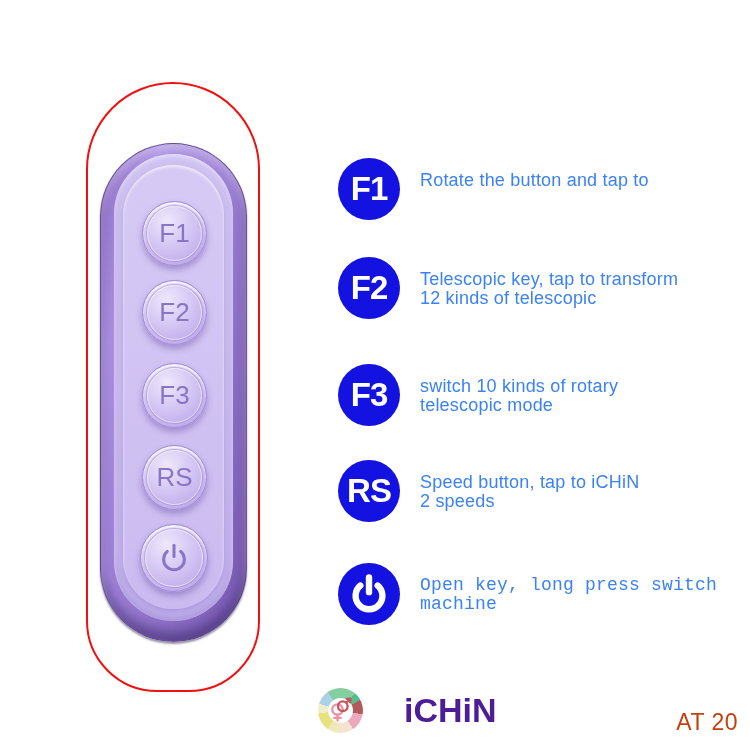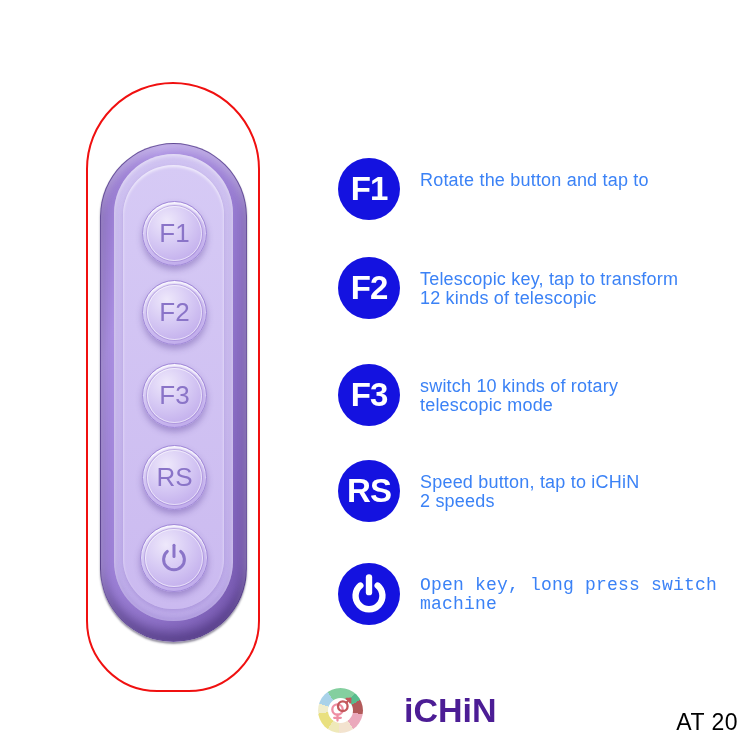--- a/index.html
+++ b/index.html
@@ -62,21 +62,21 @@
   .logo-ring{
     position:absolute;left:0;top:2px;width:45px;height:45px;border-radius:50%;
     background:conic-gradient(#84cf9f 0deg 40deg,#58bd8e 40deg 62deg,#b25a5a 62deg 100deg,
       #eba9bc 100deg 145deg,#f3e3cf 145deg 185deg,#efe9b9 185deg 215deg,#e9e07f 215deg 262deg,
       #f0edcb 262deg 288deg,#a9d2e9 288deg 325deg,#84cf9f 325deg 360deg);
   }
   .logo-ring::after{content:'';position:absolute;inset:10px;background:#fff;border-radius:50%;}
   .gender-svg{position:absolute;left:0;top:2px;z-index:2;}
   .logo-text{position:absolute;left:46px;top:5px;font-size:34px;font-weight:bold;color:#4c1d95;letter-spacing:0;margin-left:40px;}
   
-  .model{position:absolute;right:12px;top:709px;font-size:23px;color:#000000;letter-spacing:.5px;}
+  .model{position:absolute;right:12px;top:709px;font-size:23px;color:#c2410c;letter-spacing:.5px;}
 </style>
 </head>
 <body>
 
 <div class="canvas">
 
   <div class="red-outline"></div>
 
   <div class="remote">
     <div class="remote-body">

